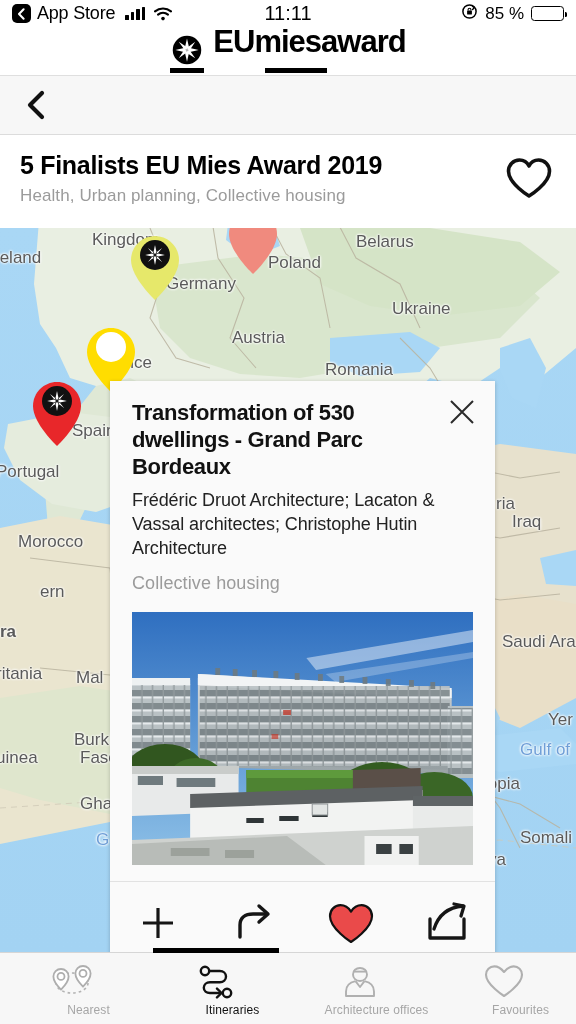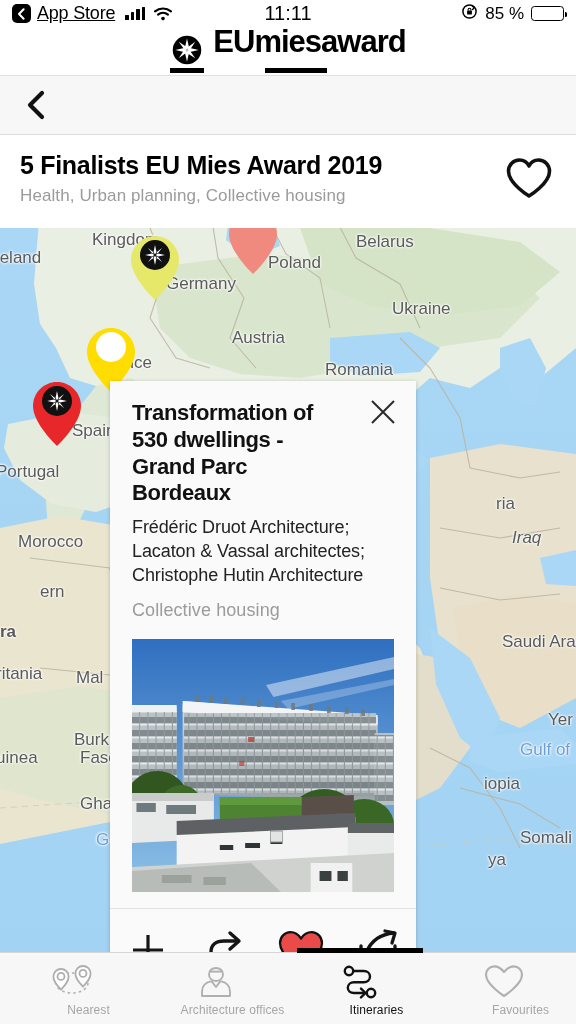--- a/index.html
+++ b/index.html
@@ -14,21 +14,21 @@
   
   .statusbar {
     height:27px;
     background:#ffffff;
     display:flex;
     align-items:center;
     padding:0 12px;
     position:relative;
     z-index:40;
   }
-  .sb-left { display:flex; align-items:center; gap:6px;text-decoration:underline; }
+  .sb-left { display:flex; align-items:center; gap:6px; }
   .sb-back-chip {
     width:19px; height:19px; border-radius:5px; background:#000;
     display:flex; align-items:center; justify-content:center;
   }
   .sb-back-chip svg { display:block; }
   .sb-appstore { font-size:18px; color:#000; letter-spacing:-.2px; }
   .sb-signal { display:flex; align-items:flex-end; gap:2px; height:13px; margin-left:4px; }
   .sb-signal i { width:3.5px; background:#000; border-radius:.5px; display:block; }
   .sb-signal i:nth-child(1){height:5px}
   .sb-signal i:nth-child(2){height:8px}
@@ -119,21 +119,21 @@
   .marker .badge {
     position:absolute; left:50%; top:21px; transform:translate(-50%,-50%);
     width:30px; height:30px; border-radius:50%;
     display:flex; align-items:center; justify-content:center;
   }
   .badge.black { background:#111; }
   .badge.white { background:#fff; }
 
   
   .card {
-    position:absolute; left:110px; top:381px; width:306px;
+    position:absolute; left:110px; top:381px; width:385px;
     background:#fafafa;
     box-shadow:0 1px 4px rgba(0,0,0,.22);
     z-index:20;
   }
   .card-body { padding:19px 22px 4px 22px; position:relative; }
   .card-close {
     position:absolute; right:14px; top:12px;
     width:38px; height:38px; display:flex; align-items:center; justify-content:center;
   }
   .card-title {
@@ -341,21 +341,21 @@
       <div class="map-label dark" style="left: 268px; top: 25px;">Poland</div>
       <div class="map-label dark" style="left: 356px; top: 4px;">Belarus</div>
       <div class="map-label dark" style="left: 392px; top: 71px;">Ukraine</div>
       <div class="map-label dark" style="left: 232px; top: 100px;">Austria</div>
       <div class="map-label dark" style="left: 325px; top: 132px;">Romania</div>
       <div class="map-label dark" style="left: 115px; top: 125px;">ance</div>
       <div class="map-label dark" style="left: 72px; top: 193px;">Spain</div>
       <div class="map-label dark" style="left: -4px; top: 234px;">Portugal</div>
       <div class="map-label dark" style="left: 18px; top: 304px;">Morocco</div>
       <div class="map-label dark" style="left: 496px; top: 266px;">ria</div>
-      <div class="map-label dark" style="left: 512px; top: 300px; font-style: italic;">Iraq</div>
+      <div class="map-label dark" style="left: 512px; top: 284px;">Iraq</div>
       <div class="map-label dark" style="left: 502px; top: 404px;">Saudi Ara</div>
       <div class="map-label dark" style="left: 548px; top: 482px;">Yer</div>
       <div class="map-label water" style="left: 520px; top: 512px;">Gulf of</div>
       <div class="map-label dark" style="left: 484px; top: 546px;">iopia</div>
       <div class="map-label dark" style="left: 520px; top: 600px;">Somali</div>
       <div class="map-label dark" style="left: 488px; top: 622px;">ya</div>
       <div class="map-label dark" style="left: 0px; top: 354px; margin-left: 40px;">ern</div>
       <div class="map-label dark" style="left: 0px; top: 394px; font-weight: bold;">ra</div>
       <div class="map-label dark" style="left: -4px; top: 436px;">ritania</div>
       <div class="map-label dark" style="left: 76px; top: 440px;">Mal</div>
@@ -549,44 +549,44 @@
         <ellipse cx="28" cy="18" rx="16" ry="10" fill="none" stroke="#b3b3b3" stroke-width="1.6" stroke-dasharray="2.6 3"></ellipse>
         <path d="M17 4c-4.2 0-7.6 3.4-7.6 7.6 0 5.6 7.6 13 7.6 13s7.6-7.4 7.6-13C24.6 7.4 21.2 4 17 4Z" fill="#fff" stroke="#aeaeae" stroke-width="1.8"></path>
         <circle cx="17" cy="11.4" r="3.5" fill="none" stroke="#aeaeae" stroke-width="1.8"></circle>
         <path d="M39 1c-4.2 0-7.6 3.4-7.6 7.6 0 5.6 7.6 13 7.6 13s7.6-7.4 7.6-13C46.6 4.4 43.2 1 39 1Z" fill="#fff" stroke="#aeaeae" stroke-width="1.8"></path>
         <circle cx="39" cy="8.4" r="3.5" fill="none" stroke="#aeaeae" stroke-width="1.8"></circle>
       </svg>
     </span>
     <span class="tab-lbl">Nearest</span>
   </div>
 
+  <div class="tab active">
+    <span class="tab-ico">
+      <svg width="46" height="34" viewBox="0 0 46 34">
+        <circle cx="12" cy="6" r="4.2" fill="none" stroke="#111" stroke-width="2.4"></circle>
+        <circle cx="34" cy="28" r="4.2" fill="none" stroke="#111" stroke-width="2.4"></circle>
+        <path d="M16.4 6h10.4c3.6 0 6.2 2.4 6.2 5.6s-2.6 5.6-6.2 5.6h-9.8c-3.6 0-6.2 2.4-6.2 5.6S13.4 28 17 28h10.4" fill="none" stroke="#111" stroke-width="2.4" stroke-linecap="round"></path>
+        <path d="M24 23.6 28.6 28 24 32.4" fill="none" stroke="#111" stroke-width="2.4" stroke-linecap="round" stroke-linejoin="round"></path>
+      </svg>
+    </span>
+    <span class="tab-lbl">Itineraries</span>
+  </div>
+
   <div class="tab">
     <span class="tab-ico">
       <svg width="42" height="34" viewBox="0 0 42 34">
         <path d="M21 3c-4 0-7 2.7-7 6.4 0 3.8 3 6.6 7 6.6s7-2.8 7-6.6C28 5.7 25 3 21 3Z" fill="none" stroke="#b0b0b0" stroke-width="1.9"></path>
         <path d="M14.6 6.6h12.8" fill="none" stroke="#b0b0b0" stroke-width="1.9"></path>
         <path d="M16.5 16.2 21 22l4.5-5.8" fill="none" stroke="#b0b0b0" stroke-width="1.9" stroke-linejoin="round"></path>
         <path d="M16.5 16.2C10.6 17.6 7 21.4 7 26.4V31h28v-4.6c0-5-3.6-8.8-9.5-10.2" fill="none" stroke="#b0b0b0" stroke-width="1.9" stroke-linejoin="round"></path>
       </svg>
     </span>
     <span class="tab-lbl">Architecture offices</span>
   </div>
 
-  <div class="tab active">
-    <span class="tab-ico">
-      <svg width="46" height="34" viewBox="0 0 46 34">
-        <circle cx="12" cy="6" r="4.2" fill="none" stroke="#111" stroke-width="2.4"></circle>
-        <circle cx="34" cy="28" r="4.2" fill="none" stroke="#111" stroke-width="2.4"></circle>
-        <path d="M16.4 6h10.4c3.6 0 6.2 2.4 6.2 5.6s-2.6 5.6-6.2 5.6h-9.8c-3.6 0-6.2 2.4-6.2 5.6S13.4 28 17 28h10.4" fill="none" stroke="#111" stroke-width="2.4" stroke-linecap="round"></path>
-        <path d="M24 23.6 28.6 28 24 32.4" fill="none" stroke="#111" stroke-width="2.4" stroke-linecap="round" stroke-linejoin="round"></path>
-      </svg>
-    </span>
-    <span class="tab-lbl">Itineraries</span>
-  </div>
-
   <div class="tab">
     <span class="tab-ico">
       <svg width="44" height="34" viewBox="0 0 44 34">
         <path d="M22 31C22 31 4 19.6 4 9.8 4 5 7.7 1.4 12.3 1.4c3.6 0 6.9 2.2 9.7 5.6 2.8-3.4 6.1-5.6 9.7-5.6C36.3 1.4 40 5 40 9.8 40 19.6 22 31 22 31Z" fill="none" stroke="#b0b0b0" stroke-width="2.1" stroke-linejoin="round"></path>
       </svg>
     </span>
     <span class="tab-lbl">Favourites</span>
   </div>
 </div>
 

